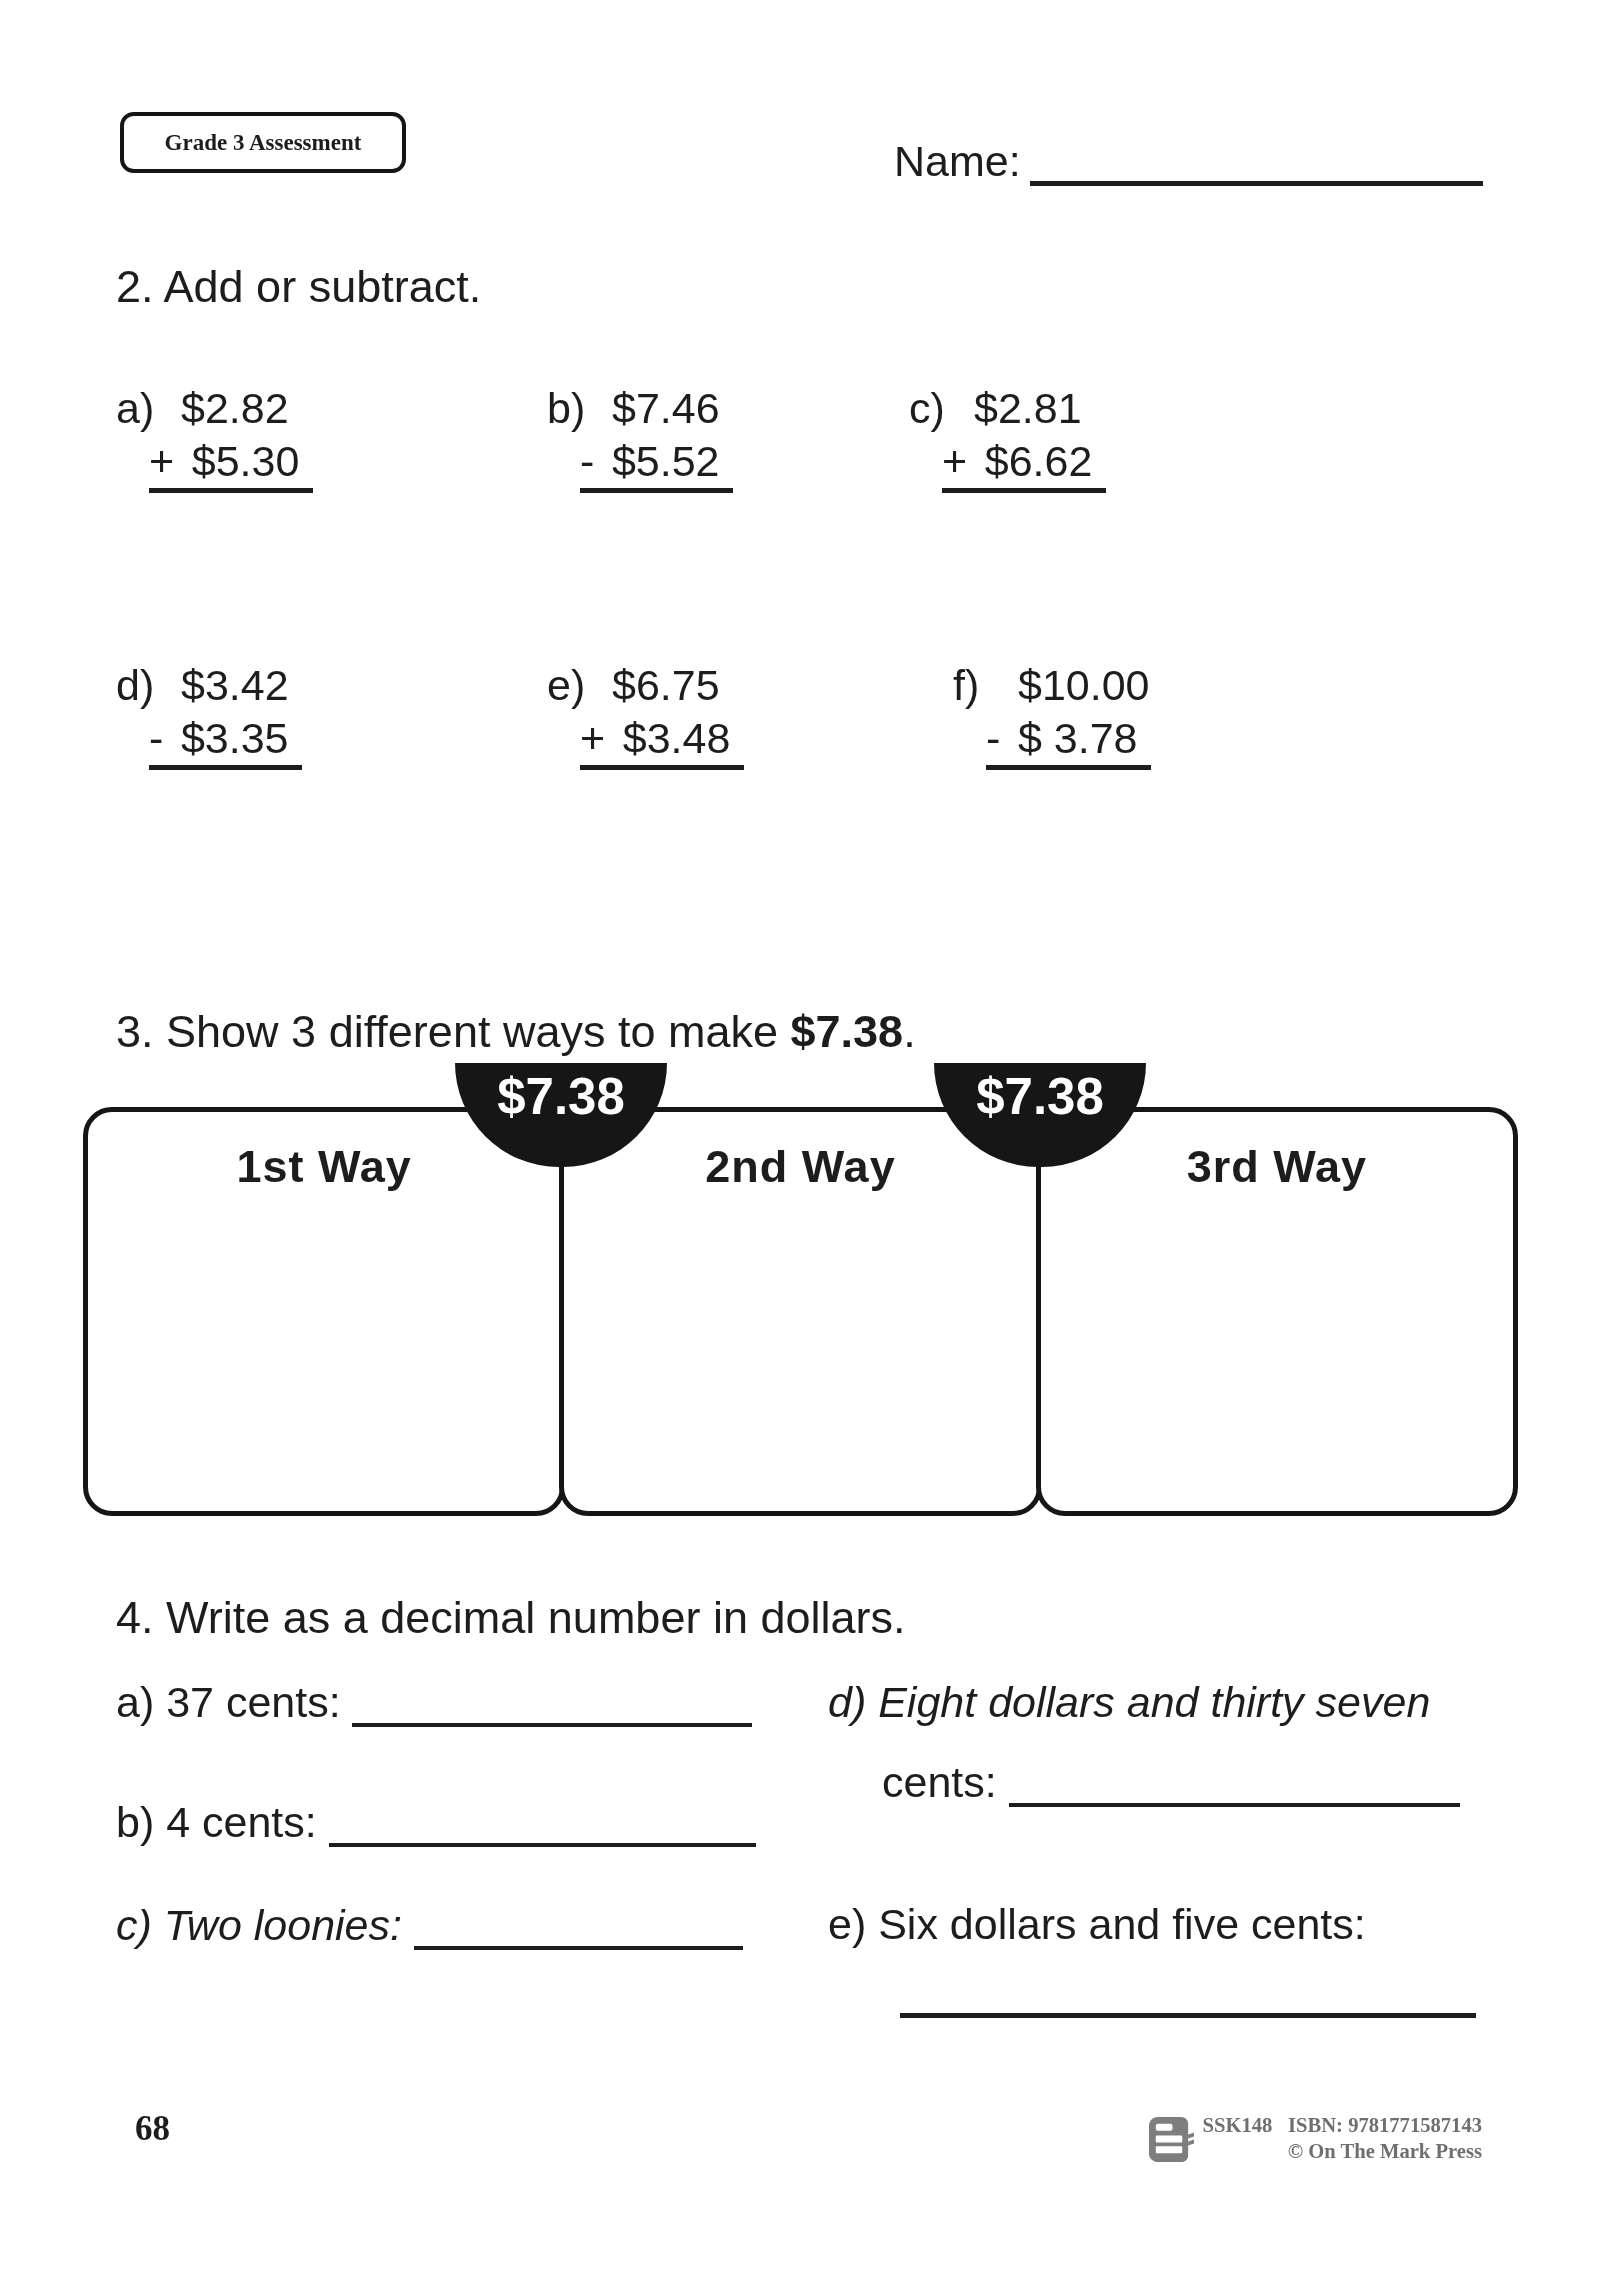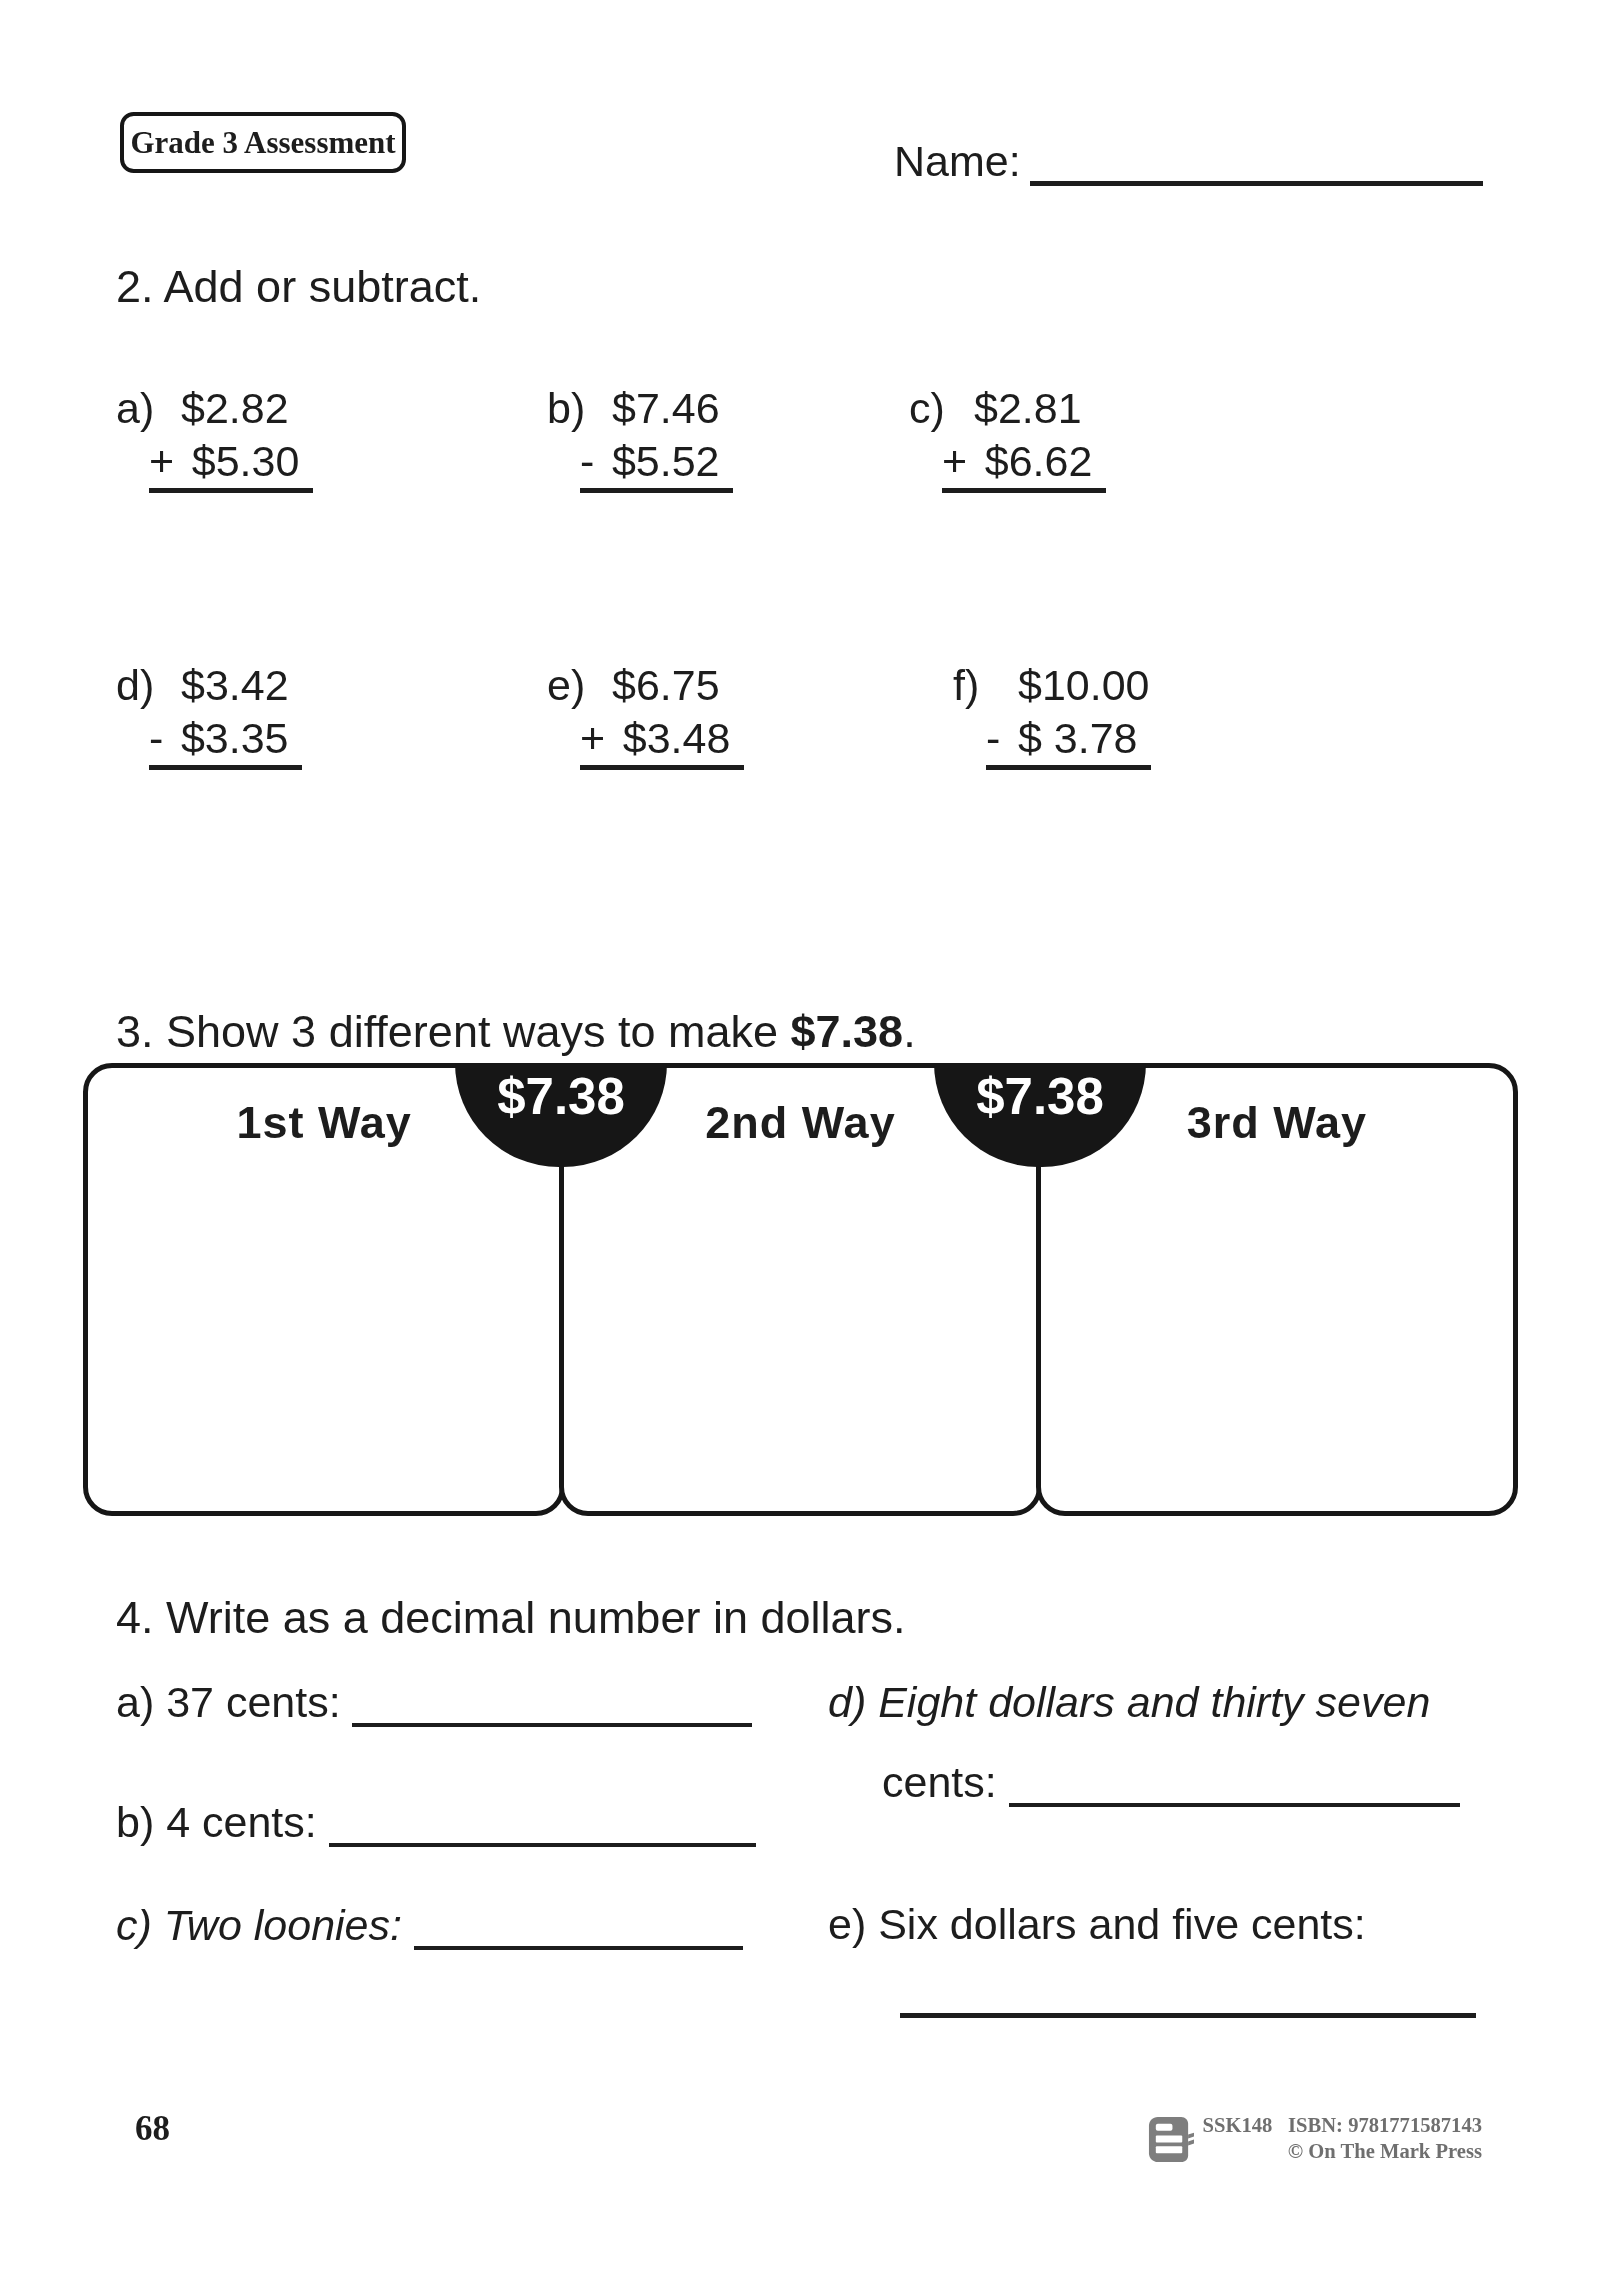--- a/index.html
+++ b/index.html
@@ -11,21 +11,21 @@
     color:#1d1d1d;
     overflow:hidden;
   }
   .abs{position:absolute;}
 
   
   .grade-badge{
     left:120px;top:112px;width:278px;height:53px;
     border:4.9px solid #161616;border-radius:13.7px;
     display:flex;align-items:center;justify-content:center;
-    font-family:"Liberation Serif",serif;font-weight:700;font-size:31px;
+    font-family:"Liberation Serif",serif;font-weight:700;font-size:23px;
   }
   .name-row{left:894px;top:123px;font-size:43px;white-space:nowrap;margin-top:14px;}
   .name-blank{
     display:inline-block;width:453px;height:39px;
     border-bottom:5.9px solid #1d1d1d;margin-left:9.8px;vertical-align:-9.8px;
   }
 
   
   .q2-title{left:116px;top:261px;font-size:45px;}
   .problem{font-size:43px;line-height:49px;}
@@ -43,21 +43,21 @@
     border-bottom:5.9px solid #1d1d1d;padding:0 13.7px 2px 0;
   }
   .problem .op{margin-right:17.6px;}
 
   
   .q3-title{left:116px;top:1006px;font-size:45px;}
   .bold{font-weight:700;}
   .ways-panel{left:83px;top:1063px;width:1435px;height:453px;display:flex;}
   .way-box{
     flex:1;border:5.9px solid #161616;border-radius:29px;
-    background:#fff;box-sizing:border-box;
+    background:#fff;box-sizing:border-box;margin-top:44px;
   }
   .way-box + .way-box{margin-left:-5.9px;}
   .way-header{
     margin-top:29px;text-align:center;
     font-weight:700;font-size:45px;letter-spacing:1px;
   }
   .amount-badge{
     position:absolute;top:0;width:212px;height:104px;
     border-radius:0 0 108px 108px;background:#161616;
     color:#ffffff;font-weight:700;font-size:51px;

